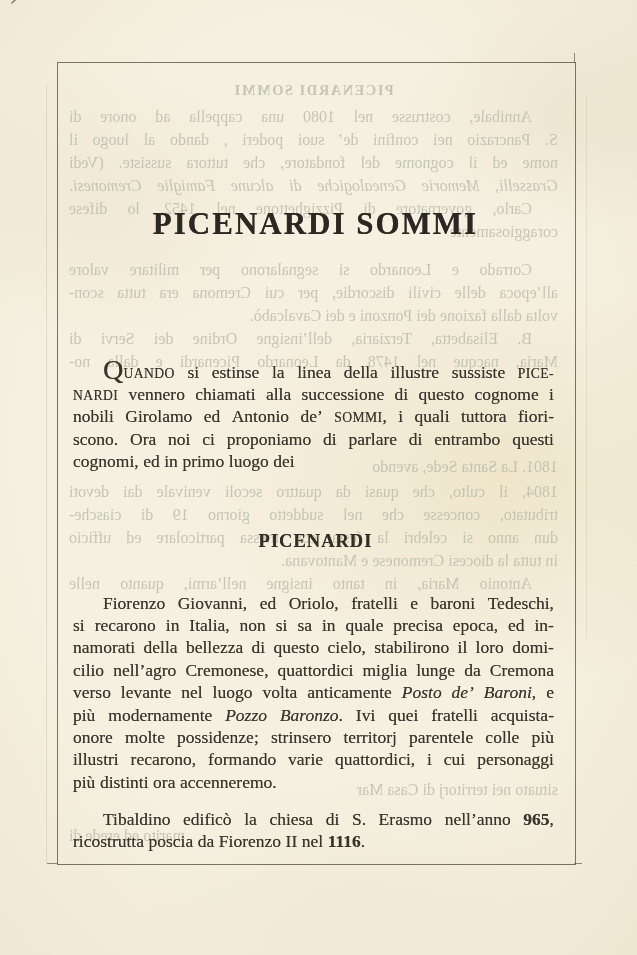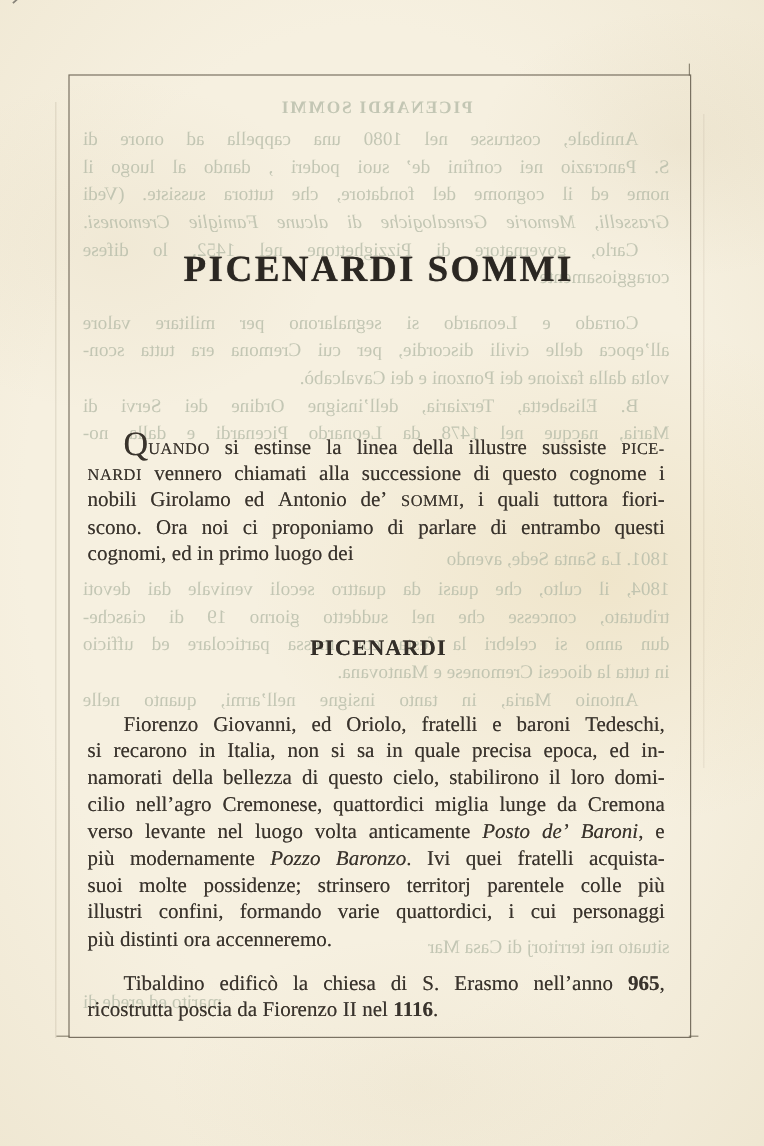--- a/index.html
+++ b/index.html
@@ -231,32 +231,32 @@
       <span><span>più</span></span>
       <span><span>modernamente</span></span>
       <span><span class="i">Pozzo</span></span>
       <span><span class="i">Baronzo</span><span>.</span></span>
       <span><span>Ivi</span></span>
       <span><span>quei</span></span>
       <span><span>fratelli</span></span>
       <span><span>acquista-</span></span>
     </div>
     <div class="line">
-      <span><span>suoi</span></span>
+      <span><span>onore</span></span>
       <span><span>molte</span></span>
       <span><span>possidenze;</span></span>
       <span><span>strinsero</span></span>
       <span><span>territorj</span></span>
       <span><span>parentele</span></span>
       <span><span>colle</span></span>
       <span><span>più</span></span>
     </div>
     <div class="line">
       <span><span>illustri</span></span>
-      <span><span>confini,</span></span>
+      <span><span>recarono,</span></span>
       <span><span>formando</span></span>
       <span><span>varie</span></span>
       <span><span>quattordici,</span></span>
       <span><span>i</span></span>
       <span><span>cui</span></span>
       <span><span>personaggi</span></span>
     </div>
     <div class="line nj">
       <span><span>più</span></span>
       <span><span>distinti</span></span>

